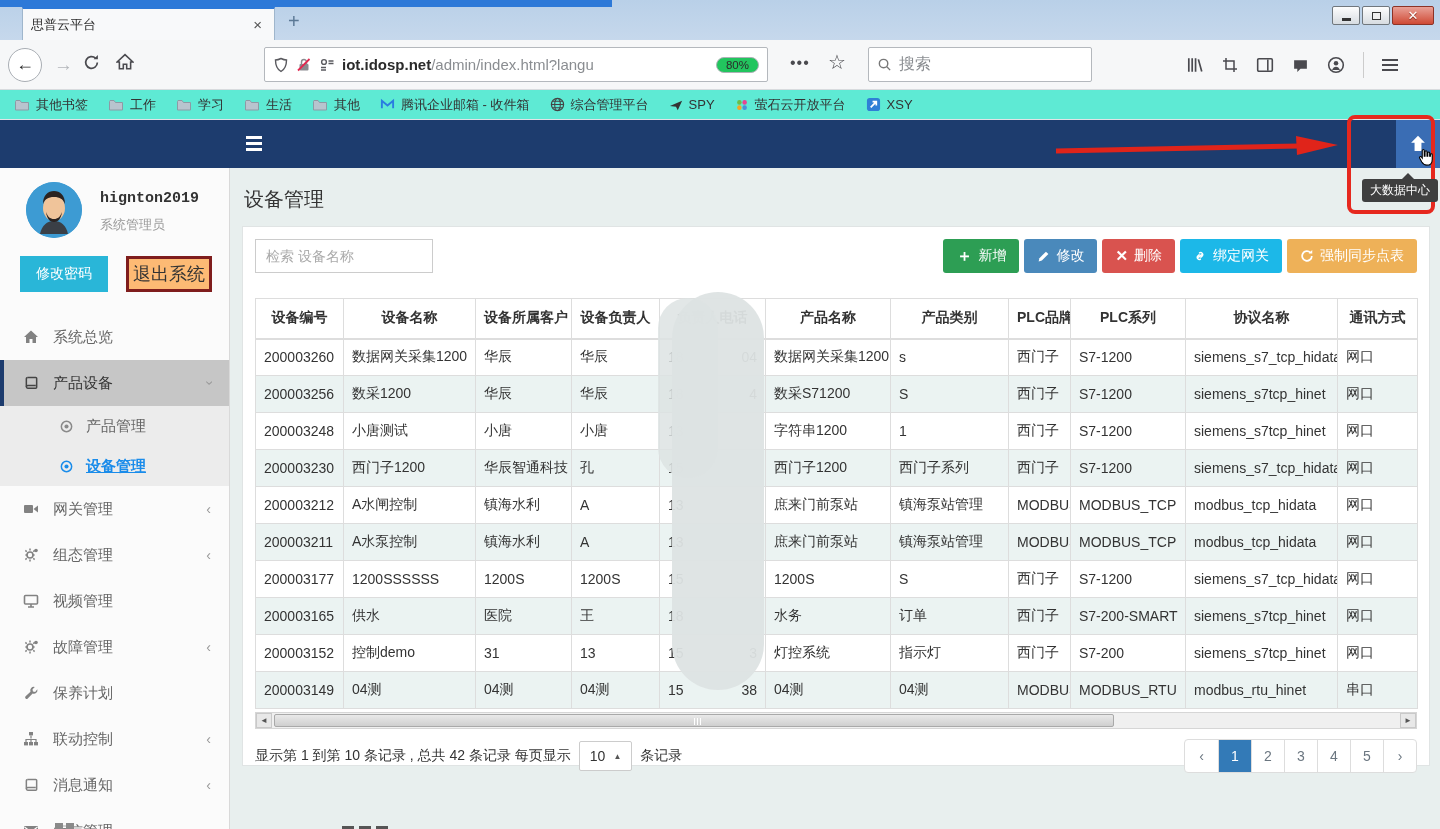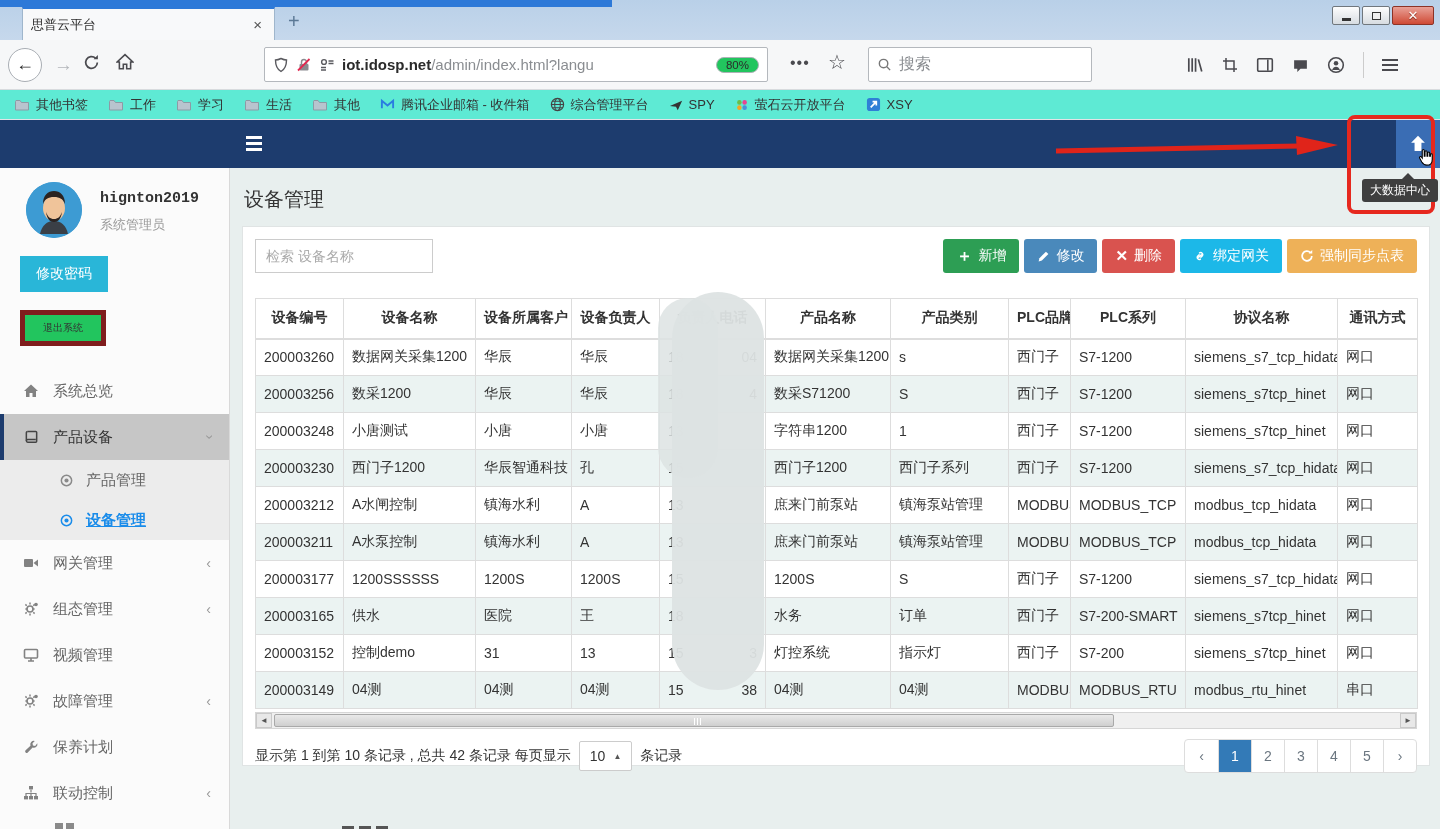--- a/index.html
+++ b/index.html
@@ -59,23 +59,23 @@
   .burger-w i { width:16px; height:3px; background:#fff; }
   .bigdata-cell { position:absolute; right:0; top:0; width:44px; height:48px; background:#3a6db4;
     display:flex; align-items:center; justify-content:center; }
 
   .sidebar { position:absolute; left:0; top:168px; width:230px; height:661px; background:#fbfbfb;
     border-right:1px solid #d9d9d9; overflow:hidden; }
   .user-card { padding:14px 0 0 26px; position:relative; }
   .avatar { width:56px; height:56px; border-radius:50%; overflow:hidden; background:#3d9bd3; }
   .user-name { position:absolute; left:100px; top:22px; font-size:15px; font-weight:bold; color:#333;font-family:Liberation Mono, monospace; }
   .user-role { position:absolute; left:100px; top:48px; font-size:13px; color:#9a9a9a; }
-  .user-btns { display:flex; gap:18px; padding:18px 0 0 20px;flex-direction:column; }
+  .user-btns { display:flex; gap:18px; padding:18px 0 0 20px; }
   .btn-pwd { width:88px; height:36px; background:#29b6d8; color:#fff; border:none; font-size:14px; }
-  .btn-logout { width:86px; height:36px; background:#22c55e; color:#333; border:5px solid #7f1d1d; font-size:10px; }
+  .btn-logout { width:86px; height:36px; background:#fdba74; color:#333; border:3px solid #7f1d1d; font-size:18px; }
   .menu { margin-top:22px; }
   .menu-item { height:46px; display:flex; align-items:center; padding-left:22px; position:relative;
     color:#666; font-size:15px; }
   .menu-item .ic { width:18px; color:#828282; margin-right:13px; }
   .menu-item .chev { position:absolute; right:18px; color:#999; font-size:14px; }
   .chev-down { display:inline-block; transform:rotate(-90deg); }
   .menu-item.active { background:#c6c6c6; color:#333; border-left:4px solid #1d3c6e; padding-left:18px; }
   .menu-item.active .ic { color:#444; }
   .submenu { background:#ececec; }
   .sub-item { height:40px; display:flex; align-items:center; padding-left:58px; font-size:15px; color:#666; }

